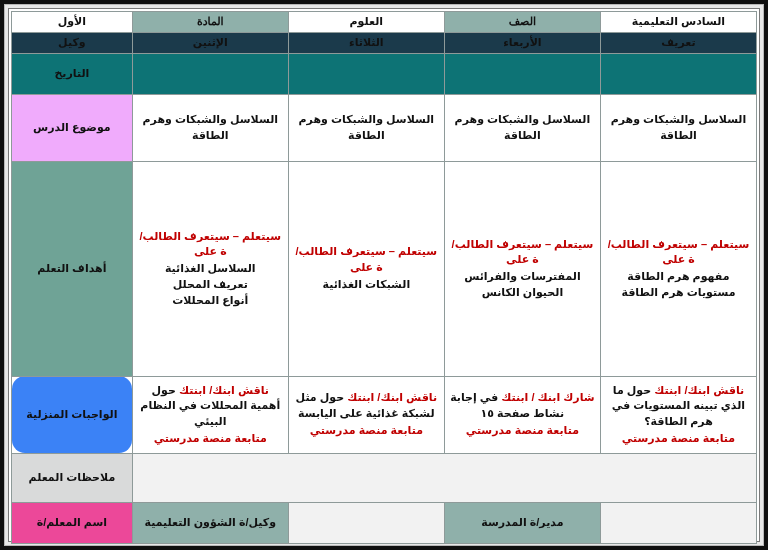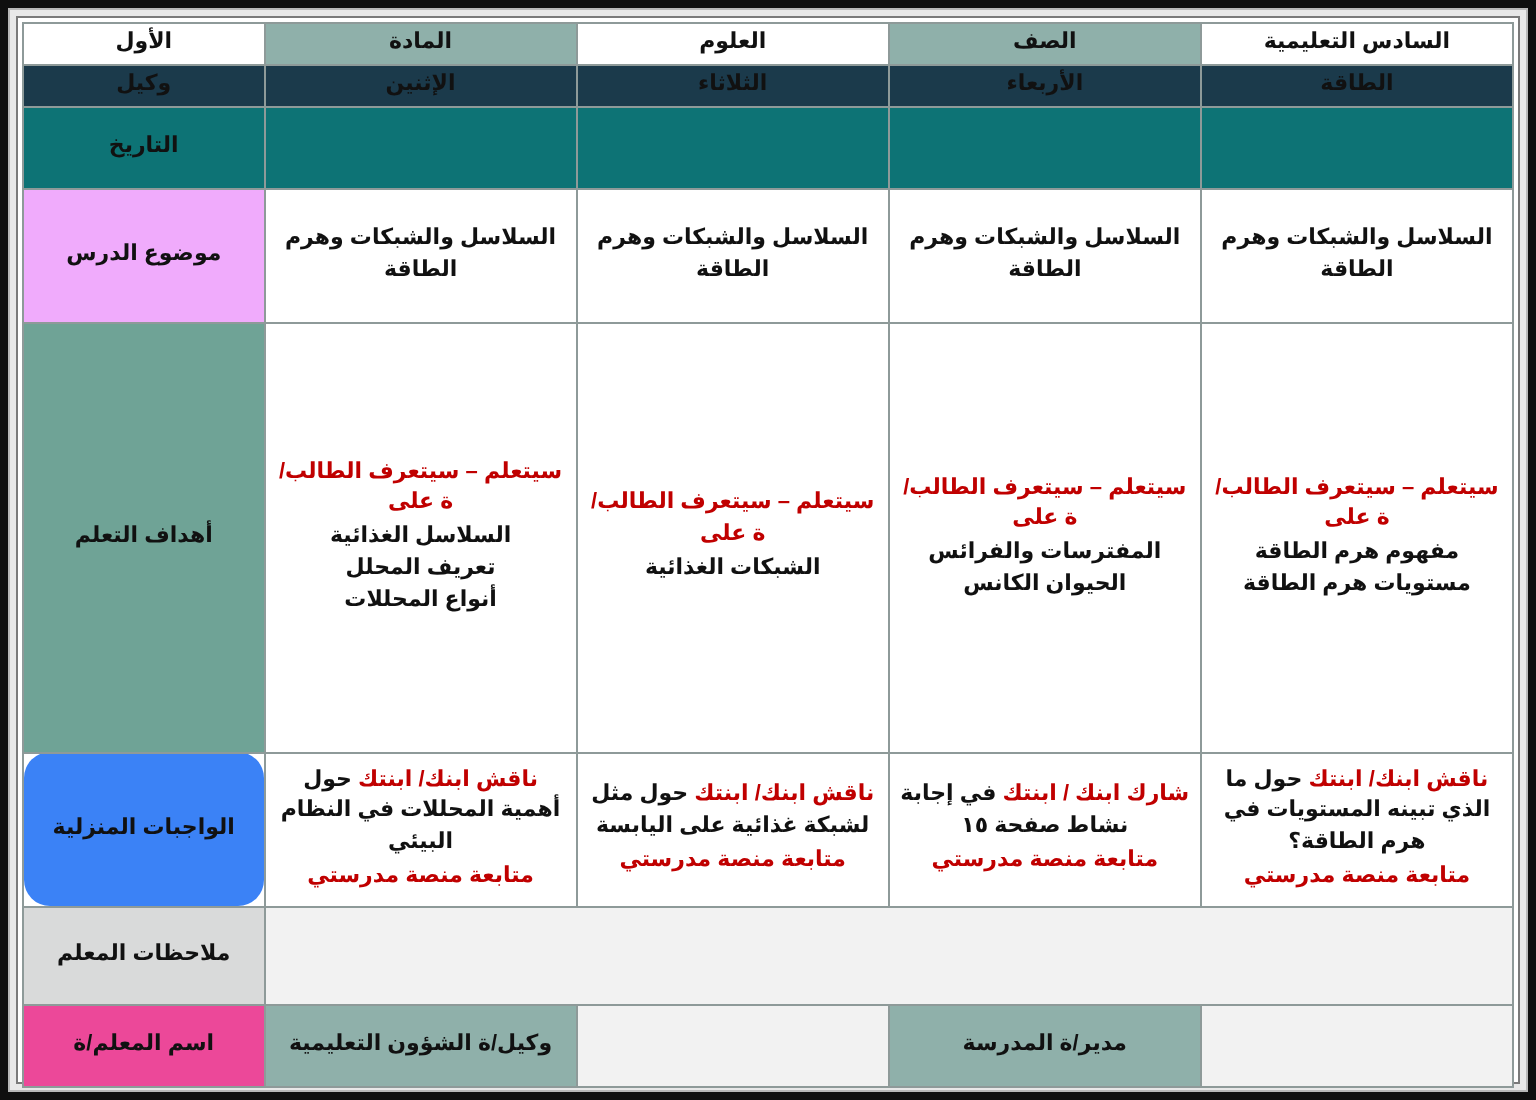--- a/index.html
+++ b/index.html
@@ -62,20 +62,21 @@
 
   
   col.c-label { width: 16.2%; }
   col.c-day   { width: 20.95%; }
 
   
   .hdr-label {
     background: #8fb0aa;
     color: #1d2f2c;
     font-size: 11px;
+    font-family: Liberation Serif, serif;
   }
   .hdr-value-white {
     background: #ffffff;
   }
   .val-orange { color: #c8691c; }
   .val-red    { color: #c00000; }
 
   
   .day-label,
   .day-cell {
@@ -207,21 +208,21 @@
 
        <tr>
          <td class="hdr-value-white val-red">السادس التعليمية</td>
          <td class="hdr-label">الصف</td>
          <td class="hdr-value-white val-orange">العلوم</td>
          <td class="hdr-label">المادة</td>
          <td class="hdr-value-white val-orange">الأول</td>
        </tr>
 
        <tr>
-         <td class="day-cell">الطاقة</td>
+         <td class="day-cell">تعريف</td>
          <td class="day-cell">الأربعاء</td>
          <td class="day-cell">الثلاثاء</td>
          <td class="day-cell">الإثنين</td>
          <td class="day-cell">وكيل</td>
        </tr>
 
        <tr>
          <td class="date-cell"></td>
          <td class="date-cell"></td>
          <td class="date-cell"></td>

